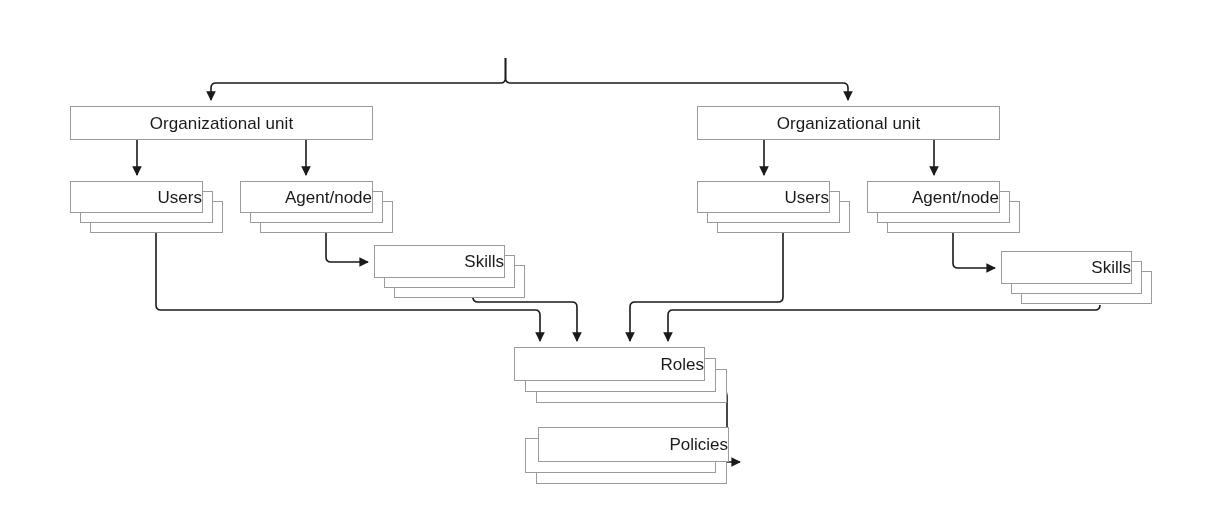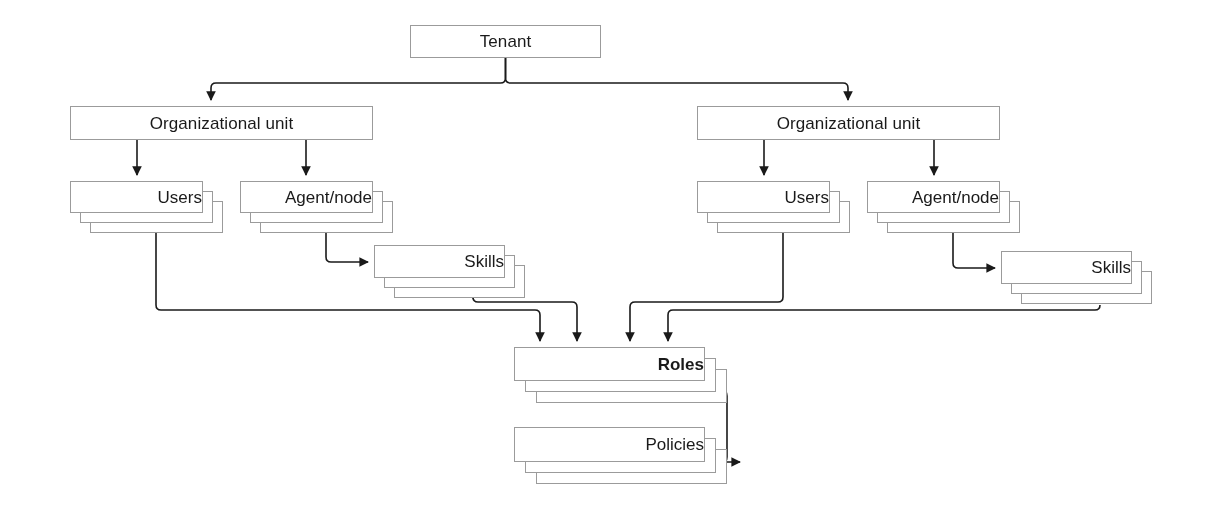--- a/index.html
+++ b/index.html
@@ -101,23 +101,20 @@
       <path d="M 473 299 L 473 297 Q 473 302 478 302 L 572 302 Q 577 302 577 307 L 577 341" marker-end="url(#arrow)"></path>
 
       <path d="M 783 233 L 783 297 Q 783 302 778 302 L 635 302 Q 630 302 630 307 L 630 341" marker-end="url(#arrow)"></path>
 
       <path d="M 1100 305 L 1100 305 Q 1100 310 1095 310 L 673 310 Q 668 310 668 315 L 668 341" marker-end="url(#arrow)"></path>
 
       <path d="M 705 385 Q 727 385 727 396 L 727 457 Q 727 462 722 462 L 740 462" marker-end="url(#arrow)"></path>
     </g>
   </svg>
 
-  <div class="node" style="left:410px; top:25px; width:191px; height:33px;">
-    <span>Tenant</span>
-  </div>
 
   <div class="node" style="left:70px; top:106px; width:303px; height:34px;">
     <span>Organizational unit</span>
   </div>
 
   <div class="node" style="left:697px; top:106px; width:303px; height:34px;">
     <span>Organizational unit</span>
   </div>
 
   <div class="card-stack" style="left:70px; top:181px; width:133px; height:32px;">
@@ -164,26 +161,26 @@
     <div class="shadow" style="left:20px; top:20px; width:131px; height:33px;"></div>
     <div class="shadow" style="left:10px; top:10px; width:131px; height:33px;"></div>
     <div class="front" style="width:131px; height:33px;">
       <span>Skills</span>
     </div>
   </div>
 
   <div class="card-stack" style="left:514px; top:347px; width:191px; height:34px;">
     <div class="shadow" style="left:22px; top:22px; width:191px; height:34px;"></div>
     <div class="shadow" style="left:11px; top:11px; width:191px; height:34px;"></div>
-    <div class="front" style="width:191px; height:34px;font-weight:bold;">
+    <div class="front" style="width:191px; height:34px;">
       <span>Roles</span>
     </div>
   </div>
 
   <div class="card-stack" style="left:514px; top:427px; width:191px; height:35px;">
     <div class="shadow" style="left:22px; top:22px; width:191px; height:35px;"></div>
     <div class="shadow" style="left:11px; top:11px; width:191px; height:35px;"></div>
-    <div class="front" style="width:191px; height:35px;">
+    <div class="front" style="width:191px; height:35px;margin-left:24px;">
       <span>Policies</span>
     </div>
   </div>
 
 </div>
 
 </body></html>

